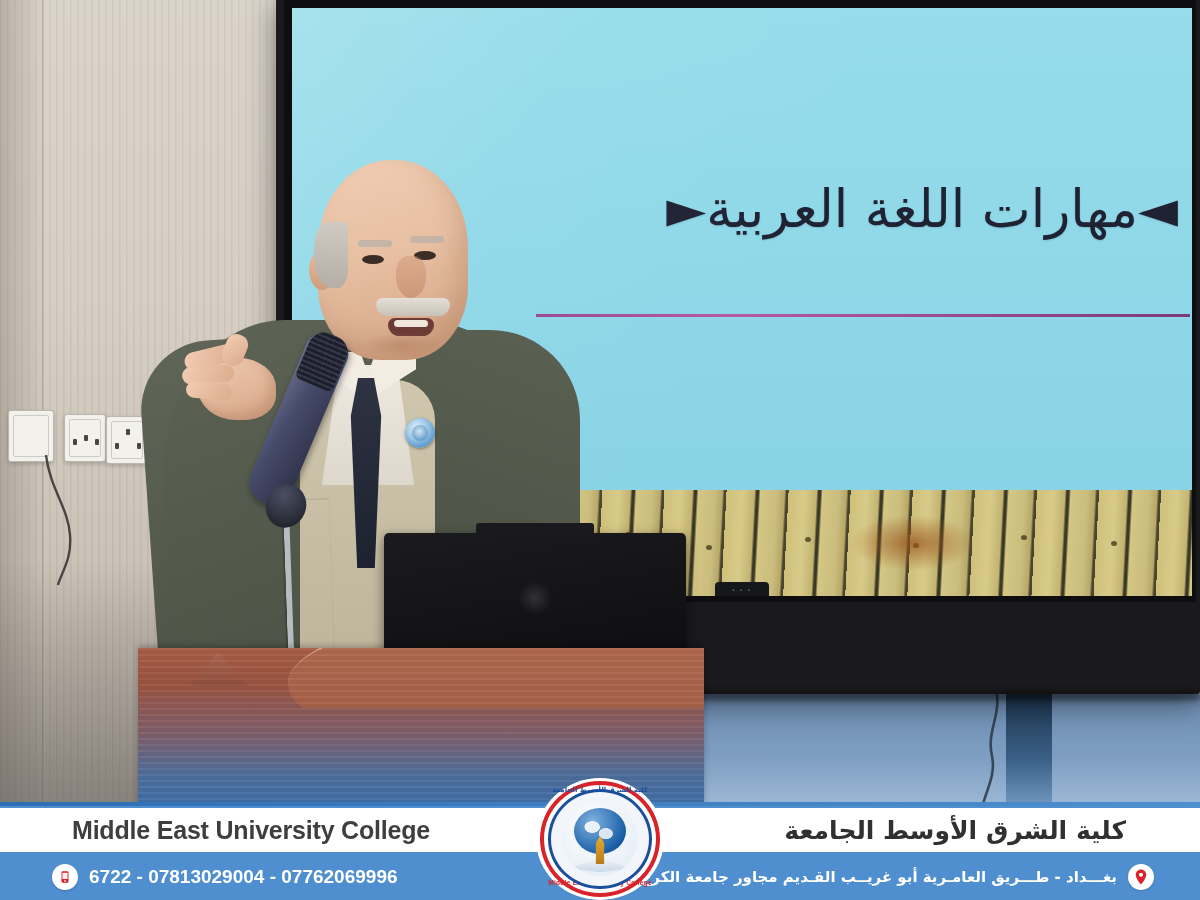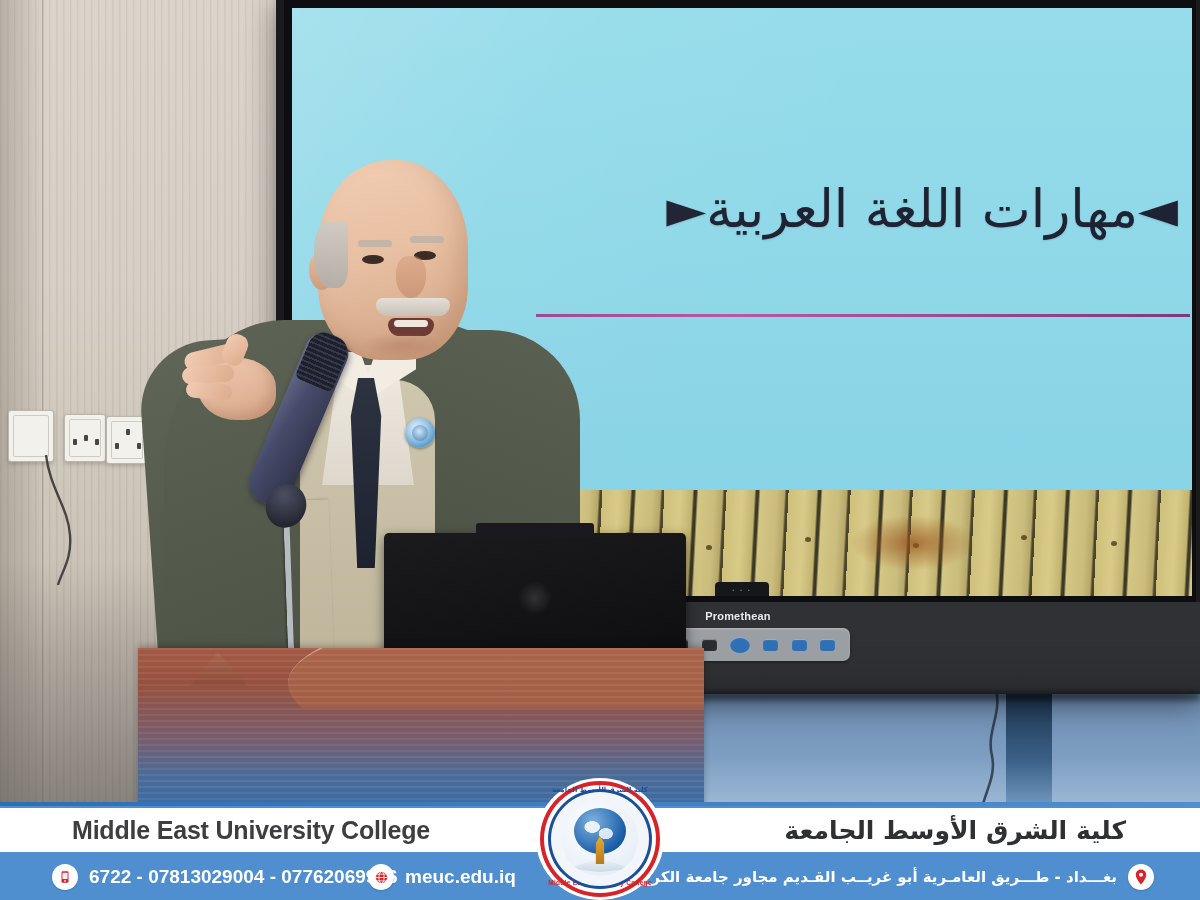--- a/index.html
+++ b/index.html
@@ -326,32 +326,20 @@
             <div class="wood-knot" style="left:91%; top:48%;"></div>
             <div class="cam-nub">
                 <span>• • •</span>
               </div>
           </div>
 
           <div class="screen-glare"></div>
         </div>
       </div>
 
-      <div class="display-chin">
-        <div class="brand">Promethean</div>
-        <div class="ctrl-panel">
-          <div class="ctrl-btn"></div>
-          <div class="ctrl-btn wide dark"></div>
-          <div class="ctrl-btn dark"></div>
-          <div class="ctrl-btn" style="width:20px;height:16px;border-radius:50%;"></div>
-          <div class="ctrl-btn"></div>
-          <div class="ctrl-btn"></div>
-          <div class="ctrl-btn"></div>
-        </div>
-      </div>
       <div class="display-shadowbase"></div>
     </div>
 
     <div class="man">
       <div class="suit-left-arm"></div>
       <div class="suit"></div>
       <div class="suit-right"></div>
       <div class="vest"></div>
       <div class="shirt"></div>
       <div class="collar"></div>
@@ -417,35 +405,20 @@
         <span class="cicon">
           <svg width="14" height="14" viewBox="0 0 24 24" aria-hidden="true">
             <rect x="6" y="2" width="12" height="20" rx="2.4" fill="#d8232a"></rect>
             <rect x="7.6" y="4.6" width="8.8" height="11" rx="1" fill="#ffffff" opacity="0.92"></rect>
             <circle cx="12" cy="18.6" r="1.5" fill="#ffffff"></circle>
           </svg>
         </span>
         <span>6722 - 07813029004 - 07762069996</span>
       </div>
 
-      <div class="contact-item web">
-        <span class="cicon">
-          <svg width="15" height="15" viewBox="0 0 24 24" aria-hidden="true">
-            <circle cx="12" cy="12" r="9.6" fill="#d8232a"></circle>
-            <g stroke="#ffffff" stroke-width="1.3" fill="none">
-              <circle cx="12" cy="12" r="9.6"></circle>
-              <ellipse cx="12" cy="12" rx="4.2" ry="9.6"></ellipse>
-              <line x1="2.4" y1="12" x2="21.6" y2="12"></line>
-              <line x1="4" y1="6.6" x2="20" y2="6.6"></line>
-              <line x1="4" y1="17.4" x2="20" y2="17.4"></line>
-            </g>
-          </svg>
-        </span>
-        <span>meuc.edu.iq</span>
-      </div>
 
       <div class="contact-item addr">
         <span class="cicon">
           <svg width="14" height="16" viewBox="0 0 24 28" aria-hidden="true">
             <path d="M12 0.8C6.9 0.8 2.8 4.9 2.8 10c0 6.9 9.2 17.2 9.2 17.2S21.2 16.9 21.2 10c0-5.1-4.1-9.2-9.2-9.2z" fill="#d8232a"></path>
             <circle cx="12" cy="10" r="3.6" fill="#ffffff"></circle>
           </svg>
         </span>
         <span>بغـــداد - طـــريق العامـرية أبو غريــب القـديم مجاور جامعة الكرخ للعلوم</span>
       </div>

